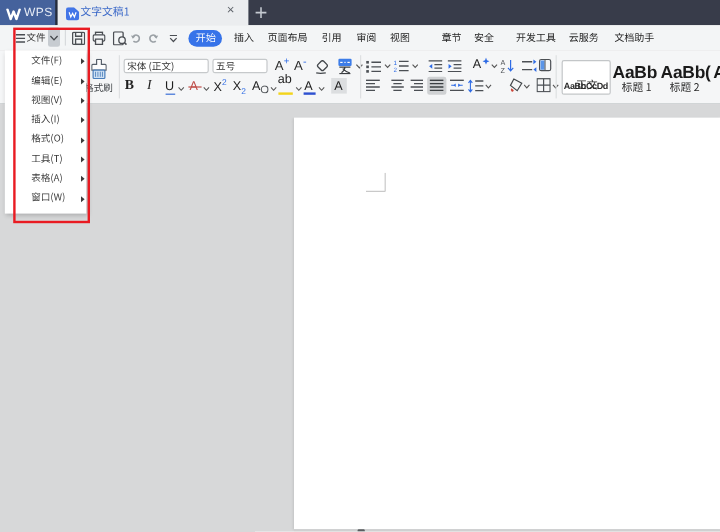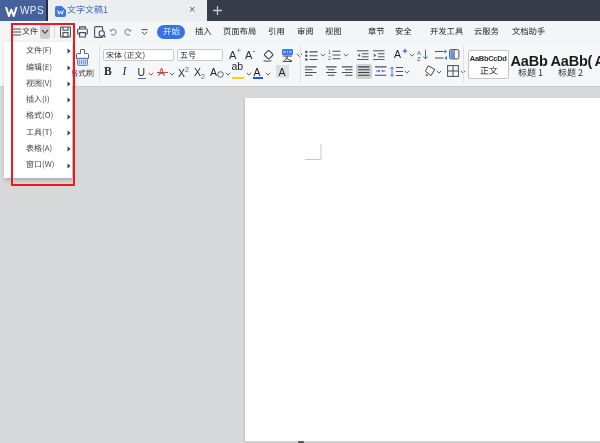--- a/index.html
+++ b/index.html
@@ -270,21 +270,21 @@
       </svg>
 <svg class="abs" style="left:447px;top:23px" width="12" height="12">
 <rect x="0.6" y="0.6" width="10.8" height="10.8" stroke="#4b4f54" stroke-width="1" fill="none"></rect>
 <path d="M6 0.6 V11.4 M0.6 6 H11.4" stroke="#4b4f54" stroke-width="1"></path>
       </svg>
 <svg class="abs" style="left:460px;top:28px" width="6" height="5">
         <path d="M0.8 0.8 L3 3.2 L5.2 0.8" stroke="#555" stroke-width="0.9" fill="none"></path>
       </svg>
 <div class="rsep" style="left:463px"></div>
 <div class="abs" style="left:467.5px;top:7.5px;width:41.5px;height:29.5px;background:#fff;border:1px solid #c3c6c8;border-radius:2px"></div>
-<div class="abs" style="left:468.5px;top:12px;width:39.5px;text-align:center;font-size:7.5px;font-weight:600;color:#2b2b2b;letter-spacing:-0.3px">AaBbCcDd</div>
+<div class="abs" style="left:468.5px;top:25px;width:39.5px;text-align:center;font-size:7.5px;font-weight:600;color:#2b2b2b;letter-spacing:-0.3px">AaBbCcDd</div>
 <svg class="abs" style="left:480px;top:24.3px;" width="20" height="12" viewBox="0 0 20 12">
         <path d="M1.7 3.3V7.6H0.5V8.2H8.5V7.6H5.1V4.7H7.9V4.1H5.1V1.7H8.3V1.0H0.8V1.7H4.4V7.6H2.4V3.3Z M12.8 0.5C13.1 1.0 13.4 1.6 13.5 1.9L14.2 1.7C14.1 1.3 13.8 0.7 13.5 0.3ZM9.4 1.9V2.6H10.9C11.4 4.0 12.1 5.2 13.0 6.1C12.0 6.9 10.8 7.6 9.3 8.0C9.5 8.1 9.7 8.5 9.7 8.6C11.2 8.1 12.5 7.5 13.5 6.6C14.5 7.5 15.8 8.2 17.2 8.6C17.4 8.4 17.5 8.1 17.7 8.0C16.3 7.6 15.0 7.0 14.0 6.1C14.9 5.2 15.6 4.0 16.2 2.6H17.6V1.9ZM13.5 5.6C12.7 4.8 12.0 3.8 11.6 2.6H15.4C14.9 3.8 14.3 4.8 13.5 5.6Z" fill="#2b2b2b"></path>
       </svg>
 <div class="abs" style="left:510.5px;top:10.5px;font-size:14.5px;font-weight:bold;color:#1a1a1a;letter-spacing:-0.2px">AaBb</div>
 <svg class="abs" style="left:517.5px;top:25.9px;" width="27" height="12" viewBox="0 0 27 12">
         <path d="M4.2 1.0V1.7H8.1V1.0ZM7.0 5.0C7.4 5.9 7.9 7.1 8.0 7.8L8.6 7.6C8.5 6.8 8.0 5.7 7.6 4.8ZM4.4 4.8C4.2 5.8 3.8 6.8 3.3 7.4C3.4 7.5 3.7 7.7 3.8 7.8C4.3 7.1 4.8 6.0 5.0 5.0ZM3.8 3.2V3.8H5.7V7.8C5.7 7.9 5.7 7.9 5.6 7.9C5.4 7.9 5.0 7.9 4.5 7.9C4.6 8.1 4.7 8.4 4.8 8.6C5.4 8.6 5.8 8.6 6.1 8.5C6.3 8.4 6.4 8.2 6.4 7.8V3.8H8.6V3.2ZM1.8 0.4V2.3H0.4V2.9H1.7C1.4 4.0 0.8 5.3 0.2 6.0C0.3 6.2 0.5 6.4 0.6 6.6C1.0 6.0 1.5 5.1 1.8 4.1V8.6H2.5V3.9C2.8 4.4 3.2 4.9 3.3 5.2L3.7 4.7C3.5 4.4 2.8 3.4 2.5 3.1V2.9H3.7V2.3H2.5V0.4Z M10.6 2.4H12.4V3.1H10.6ZM10.6 1.2H12.4V1.9H10.6ZM10.0 0.7V3.6H13.1V0.7ZM15.3 3.2C15.2 5.5 15.0 6.6 13.1 7.2C13.2 7.3 13.4 7.5 13.4 7.7C15.5 7.0 15.8 5.7 15.8 3.2ZM15.6 6.2C16.1 6.7 16.8 7.2 17.2 7.6L17.6 7.2C17.2 6.8 16.5 6.3 16.0 5.9ZM10.1 5.2C10.1 6.5 9.9 7.6 9.3 8.3C9.4 8.4 9.7 8.5 9.8 8.6C10.1 8.2 10.3 7.7 10.5 7.0C11.3 8.2 12.6 8.4 14.5 8.4H17.4C17.5 8.3 17.6 8.0 17.7 7.9C17.1 7.9 14.9 7.9 14.5 7.9C13.5 7.9 12.6 7.8 11.9 7.5V6.2H13.3V5.7H11.9V4.8H13.5V4.2H9.4V4.8H11.3V7.2C11.0 7.0 10.8 6.7 10.6 6.3C10.6 6.0 10.7 5.6 10.7 5.2ZM13.9 2.2V6.0H14.4V2.7H16.6V5.9H17.2V2.2H15.5C15.6 1.9 15.7 1.6 15.8 1.3H17.6V0.8H13.5V1.3H15.1C15.0 1.6 14.9 1.9 14.8 2.2Z M20.8 7.9H24.4V7.2H23.1V1.3H22.5C22.1 1.5 21.7 1.7 21.1 1.8V2.3H22.3V7.2H20.8Z" fill="#2b2b2b"></path>
       </svg>
 <div class="abs" style="left:550.5px;top:10.5px;font-size:14.5px;font-weight:bold;color:#1a1a1a;letter-spacing:-0.2px;width:49.5px;overflow:hidden;white-space:nowrap">AaBb<span style="letter-spacing:2px">(</span>A</div>
 <svg class="abs" style="left:558px;top:25.9px;" width="27" height="12" viewBox="0 0 27 12">
         <path d="M4.2 1.0V1.7H8.1V1.0ZM7.0 5.0C7.4 5.9 7.9 7.1 8.0 7.8L8.6 7.6C8.5 6.8 8.0 5.7 7.6 4.8ZM4.4 4.8C4.2 5.8 3.8 6.8 3.3 7.4C3.4 7.5 3.7 7.7 3.8 7.8C4.3 7.1 4.8 6.0 5.0 5.0ZM3.8 3.2V3.8H5.7V7.8C5.7 7.9 5.7 7.9 5.6 7.9C5.4 7.9 5.0 7.9 4.5 7.9C4.6 8.1 4.7 8.4 4.8 8.6C5.4 8.6 5.8 8.6 6.1 8.5C6.3 8.4 6.4 8.2 6.4 7.8V3.8H8.6V3.2ZM1.8 0.4V2.3H0.4V2.9H1.7C1.4 4.0 0.8 5.3 0.2 6.0C0.3 6.2 0.5 6.4 0.6 6.6C1.0 6.0 1.5 5.1 1.8 4.1V8.6H2.5V3.9C2.8 4.4 3.2 4.9 3.3 5.2L3.7 4.7C3.5 4.4 2.8 3.4 2.5 3.1V2.9H3.7V2.3H2.5V0.4Z M10.6 2.4H12.4V3.1H10.6ZM10.6 1.2H12.4V1.9H10.6ZM10.0 0.7V3.6H13.1V0.7ZM15.3 3.2C15.2 5.5 15.0 6.6 13.1 7.2C13.2 7.3 13.4 7.5 13.4 7.7C15.5 7.0 15.8 5.7 15.8 3.2ZM15.6 6.2C16.1 6.7 16.8 7.2 17.2 7.6L17.6 7.2C17.2 6.8 16.5 6.3 16.0 5.9ZM10.1 5.2C10.1 6.5 9.9 7.6 9.3 8.3C9.4 8.4 9.7 8.5 9.8 8.6C10.1 8.2 10.3 7.7 10.5 7.0C11.3 8.2 12.6 8.4 14.5 8.4H17.4C17.5 8.3 17.6 8.0 17.7 7.9C17.1 7.9 14.9 7.9 14.5 7.9C13.5 7.9 12.6 7.8 11.9 7.5V6.2H13.3V5.7H11.9V4.8H13.5V4.2H9.4V4.8H11.3V7.2C11.0 7.0 10.8 6.7 10.6 6.3C10.6 6.0 10.7 5.6 10.7 5.2ZM13.9 2.2V6.0H14.4V2.7H16.6V5.9H17.2V2.2H15.5C15.6 1.9 15.7 1.6 15.8 1.3H17.6V0.8H13.5V1.3H15.1C15.0 1.6 14.9 1.9 14.8 2.2Z M20.4 7.9H24.6V7.2H22.7C22.4 7.2 22.0 7.2 21.7 7.3C23.2 5.8 24.2 4.5 24.2 3.1C24.2 2.0 23.5 1.2 22.3 1.2C21.5 1.2 20.9 1.6 20.4 2.2L20.9 2.6C21.2 2.2 21.7 1.9 22.2 1.9C23.0 1.9 23.4 2.4 23.4 3.2C23.4 4.3 22.5 5.6 20.4 7.4Z" fill="#2b2b2b"></path>

